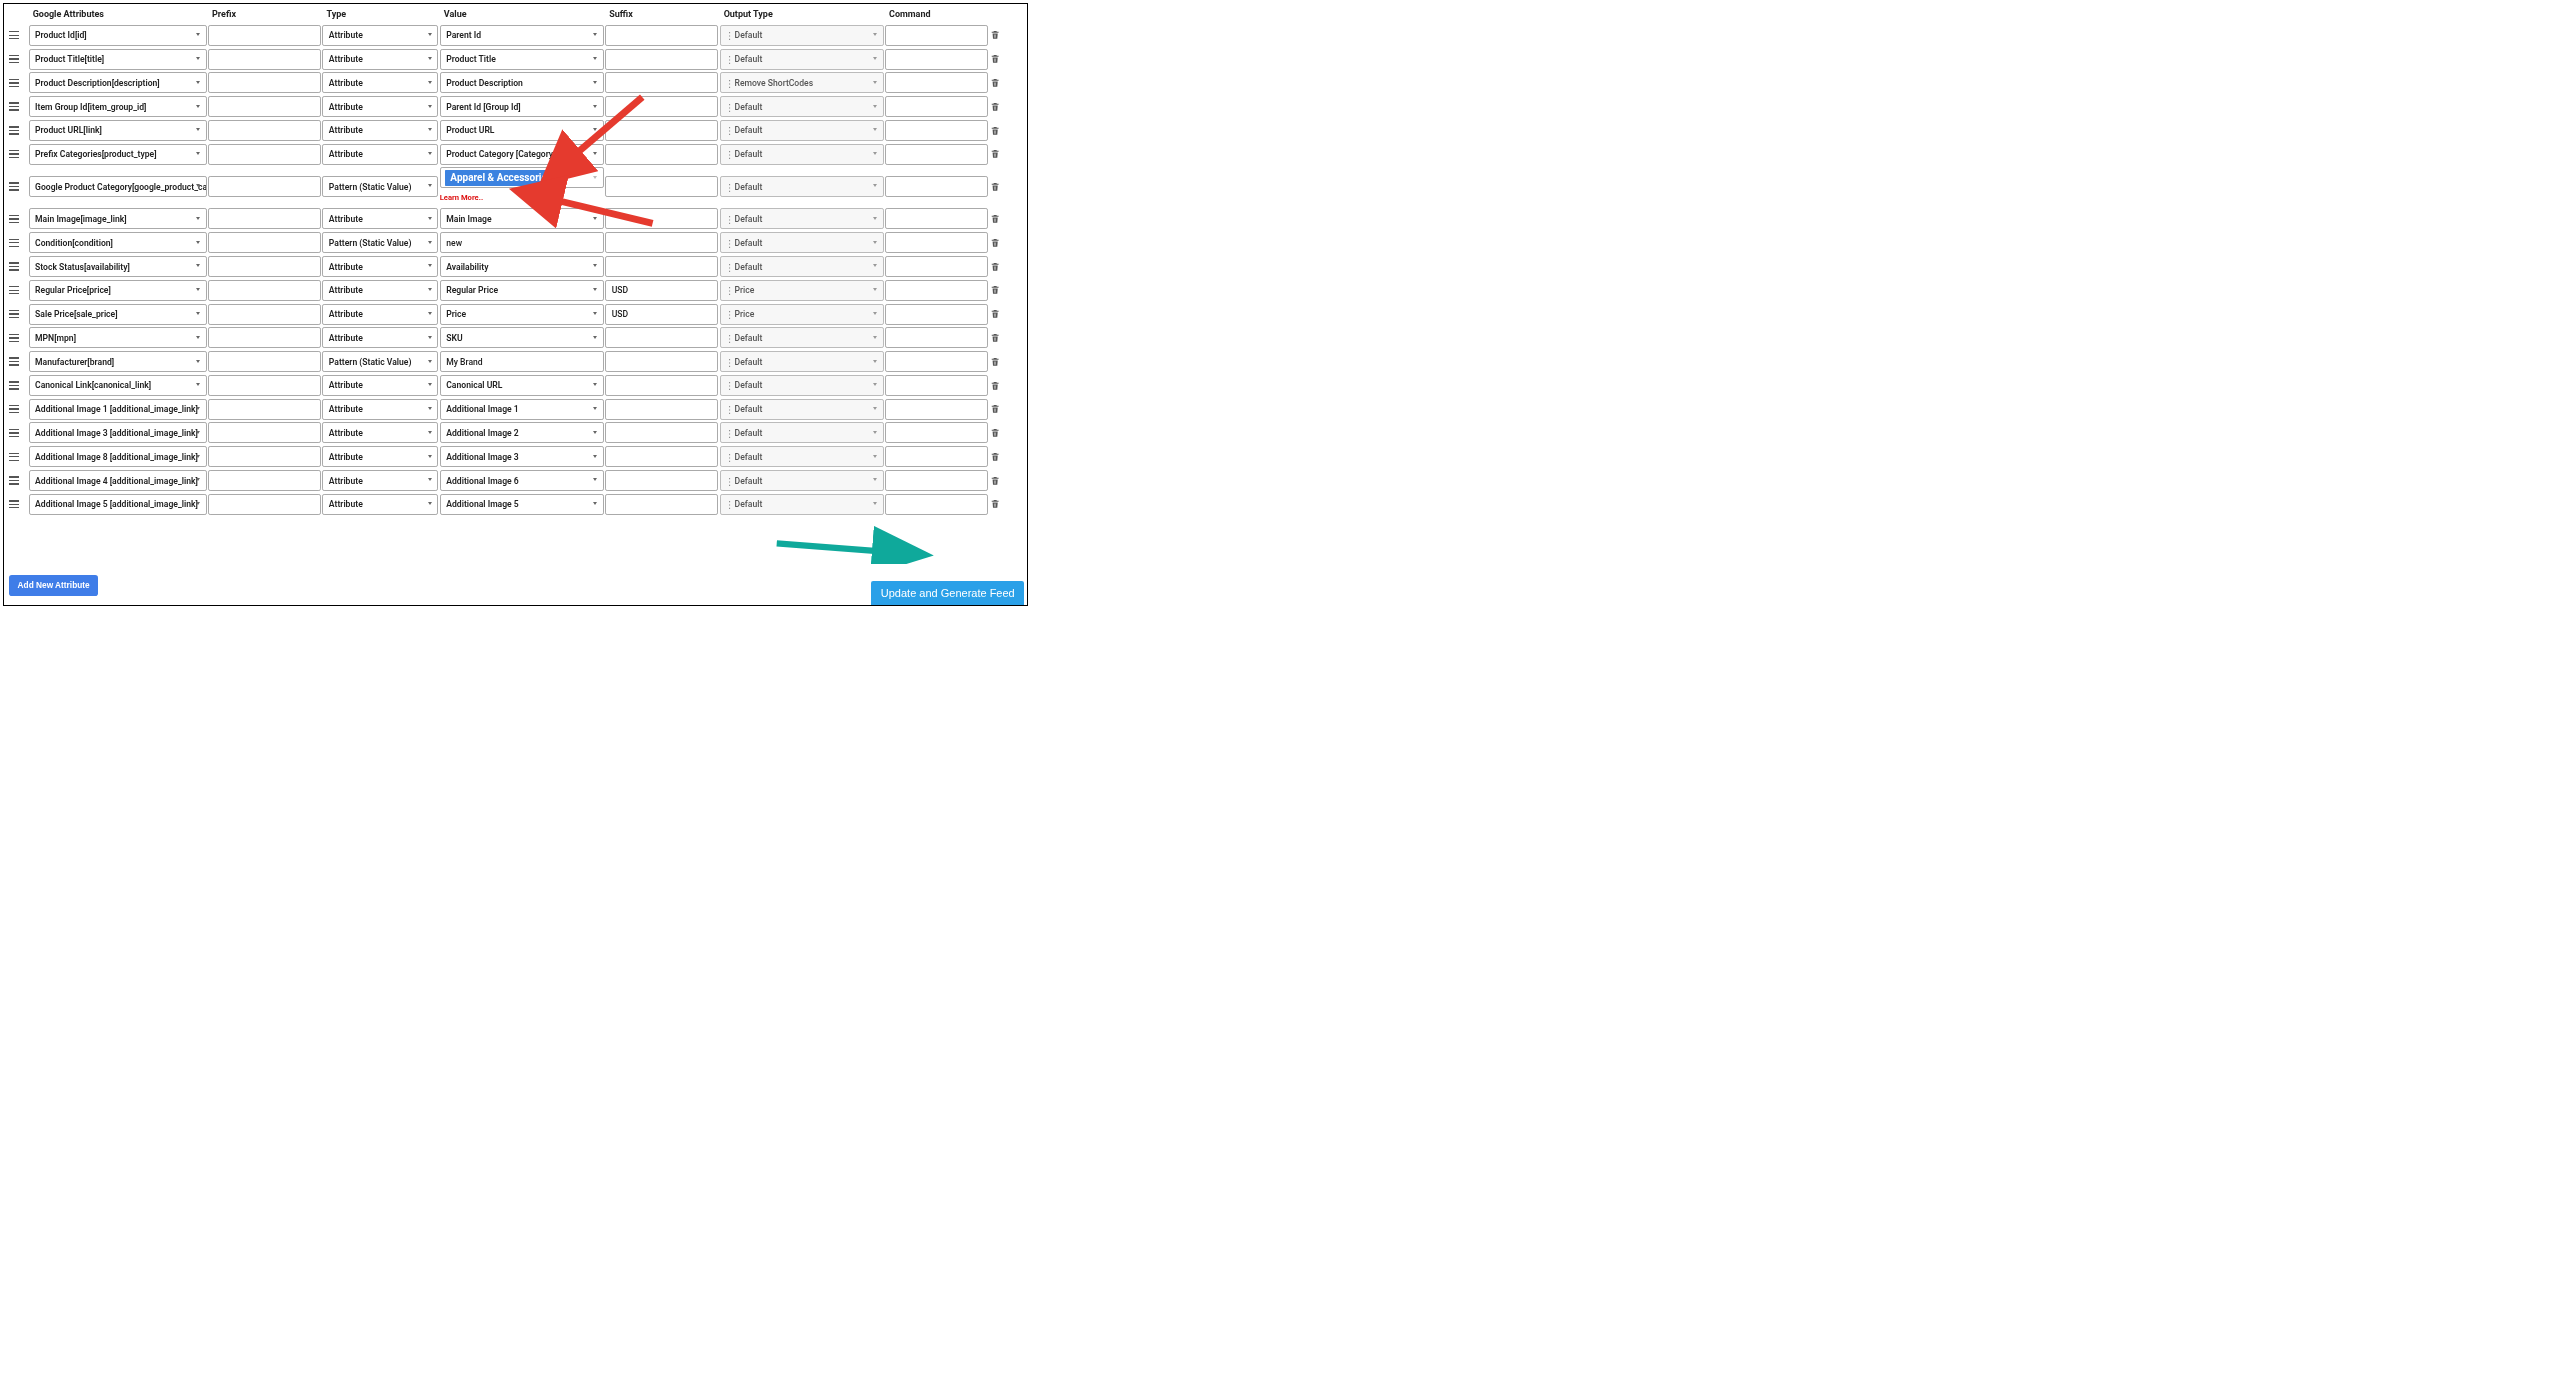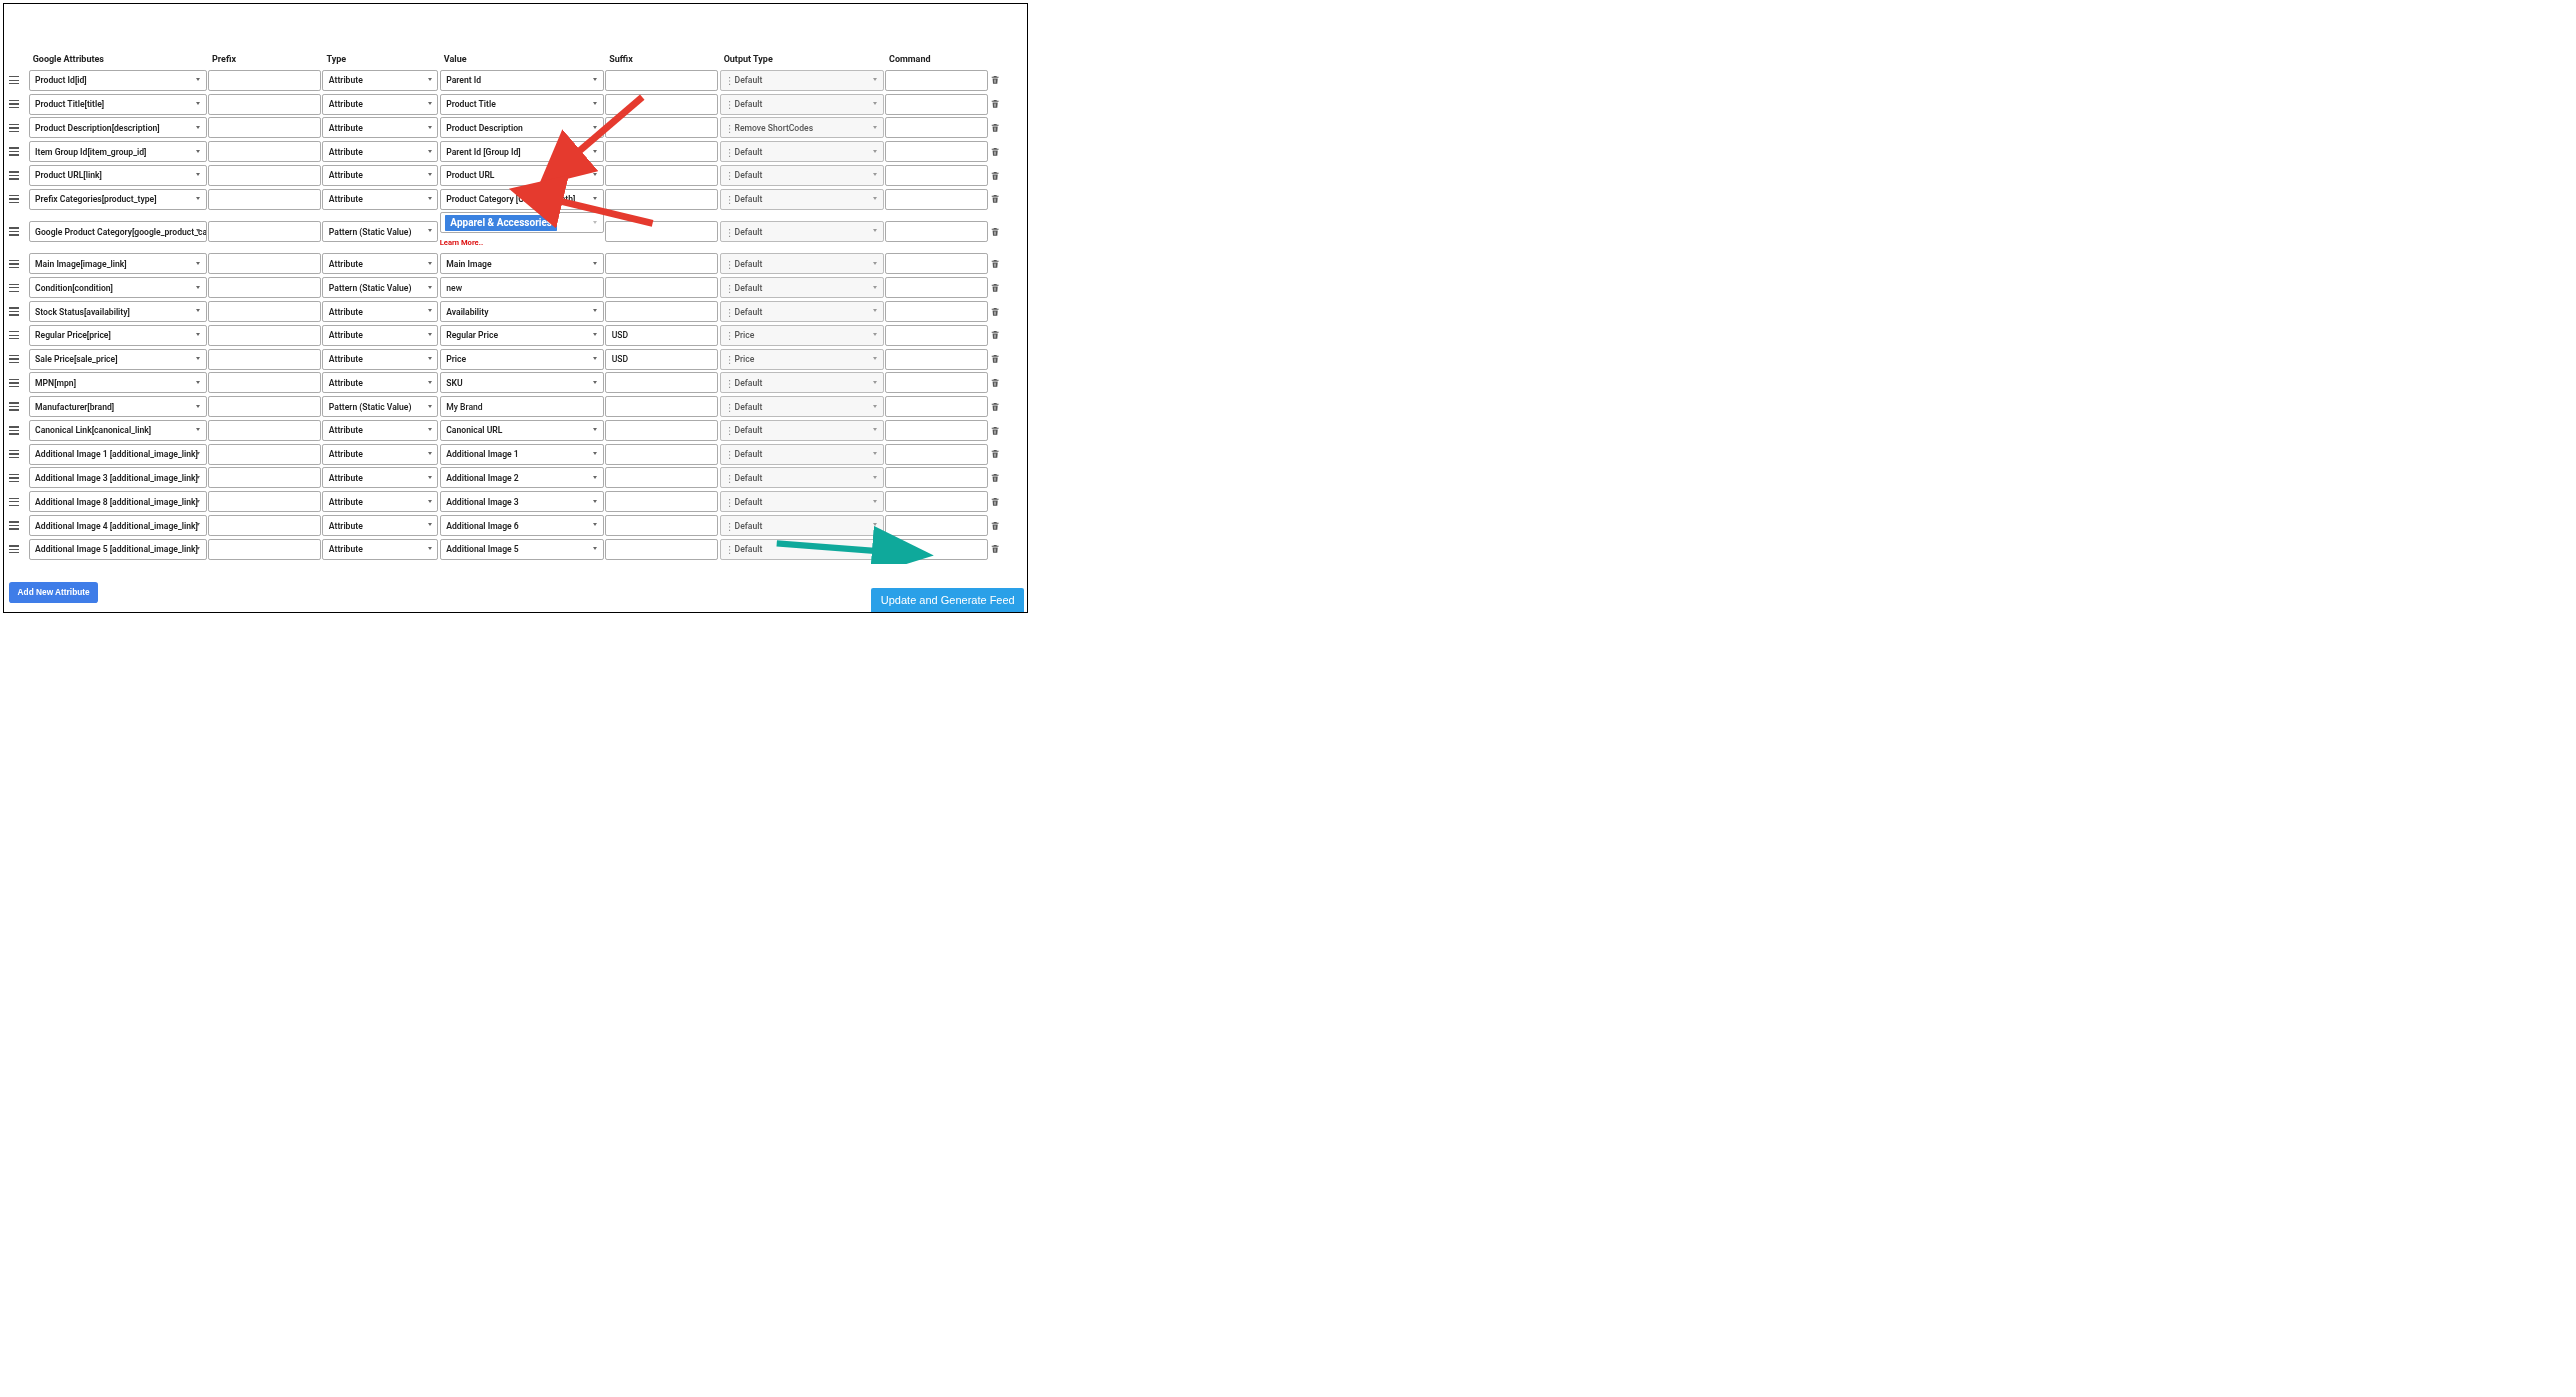--- a/index.html
+++ b/index.html
@@ -43,21 +43,21 @@
   .hdr-row {
     padding-top: 5.5px;
     padding-bottom: 4.1px;
     font-weight: 700;
     color: #222;
   }
   .row {
     padding-top: 1.4px;
     padding-bottom: 1.4px;
   }
-  .hdr-cell { padding-left: 4.1px; margin-top: 45px; }
+  .hdr-cell { padding-left: 4.1px; }
 
   
   .drag {
     width: 14px;
     height: 14px;
     display: flex;
     flex-direction: column;
     justify-content: center;
     gap: 2.1px;
     padding-left: 1.4px;
@@ -148,20 +148,21 @@
   }
   .trash svg { width:10.3px; height:11.7px; fill:#555; }
 
   
   .footer {
     padding: 7px 5.5px 9.7px 5.5px;
     display: flex;
     justify-content: space-between;
     align-items: flex-end;
     height: 51px;
+    margin-top: 38px;
   }
   .btn-add {
     background: #3f7de8;
     color: #fff;
     border: none;
     padding: 5.5px 8.3px;
     font-size: 8.3px;
     font-weight: 600;
     border-radius: 2.8px;
     cursor: pointer;

